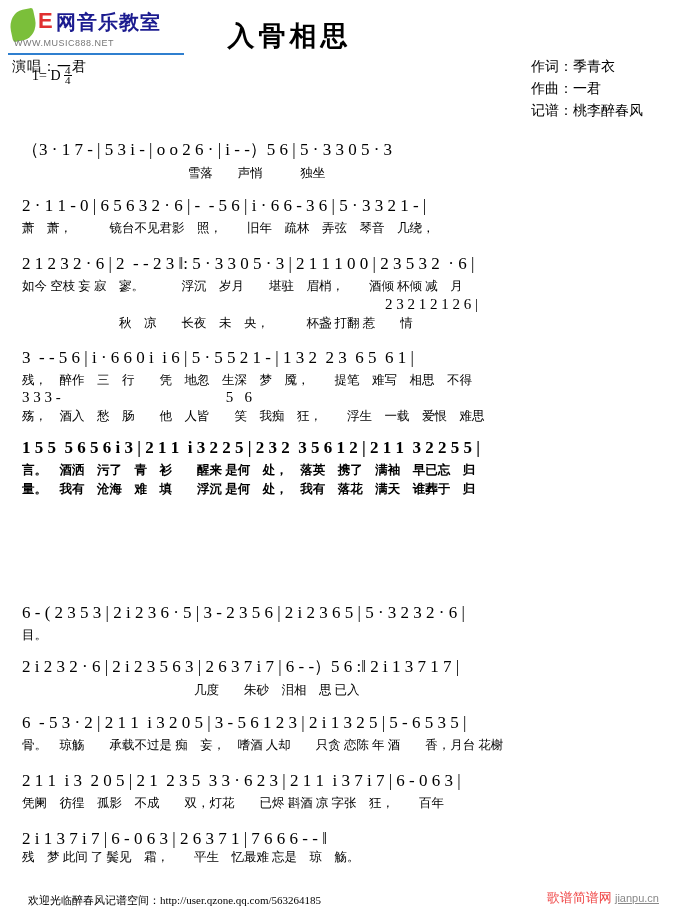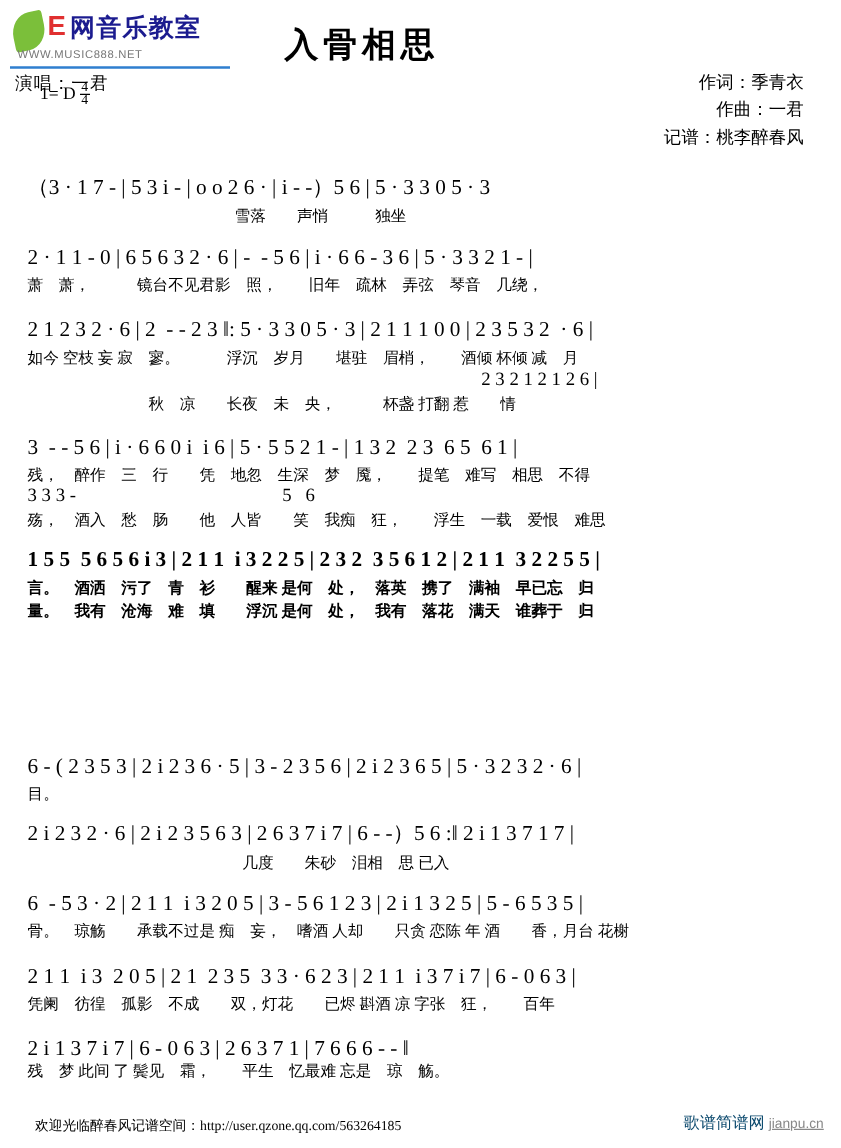--- a/index.html
+++ b/index.html
@@ -42,21 +42,21 @@
   .title{
     position:absolute;left:0;top:18px;width:579px;text-align:center;
     font-size:27px;font-weight:bold;letter-spacing:4px;
     font-family:"Liberation Serif", serif;
   }
   .singer{
     position:absolute;left:0;top:58px;width:560px;text-align:left;
     font-size:14px;letter-spacing:1px;padding-left:12px;
   }
   .credits{
-    position:absolute;right:30px;top:56px;text-align:right;
+    position:absolute;right:30px;top:56px;text-align:left;
     font-size:14px;line-height:22px;
   }
   .keysig{
     position:absolute;left:32px;top:66px;font-size:14px;
     font-family:"Liberation Serif", serif;
   }
   .keysig .frac{display:inline-block;text-align:center;vertical-align:-4px;line-height:9px;font-size:11px;}
   .keysig .frac .num{display:block;border-bottom:1px solid #000;padding:0 1px;}
   .keysig .frac .den{display:block;padding:0 1px;}
 
@@ -88,21 +88,21 @@
   }
 
   
   .footer-left{
     position:absolute;left:28px;top:893px;font-size:11px;
     font-family:"Liberation Serif", serif;
   }
   .footer-right{
     position:absolute;right:14px;top:889px;font-size:13px;color:#444;
   }
-  .footer-right .cn{color:#0c4a6e;}
+  .footer-right .cn{color:#ef4444;}
   .footer-right .url{color:#888;font-size:11px;font-family:"Liberation Sans",sans-serif;text-decoration:underline;}
 </style>
 </head>
 <body>
 
 <div class="page">
 
   <div class="logo">
     <div class="logo-leaf"></div>
     <div class="logo-e">E</div>

